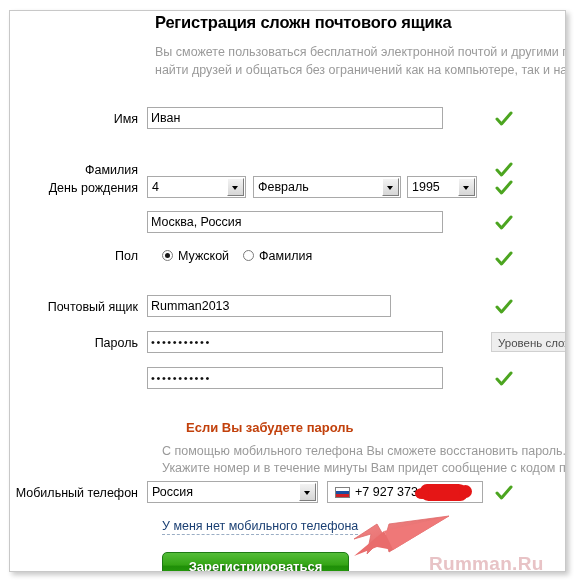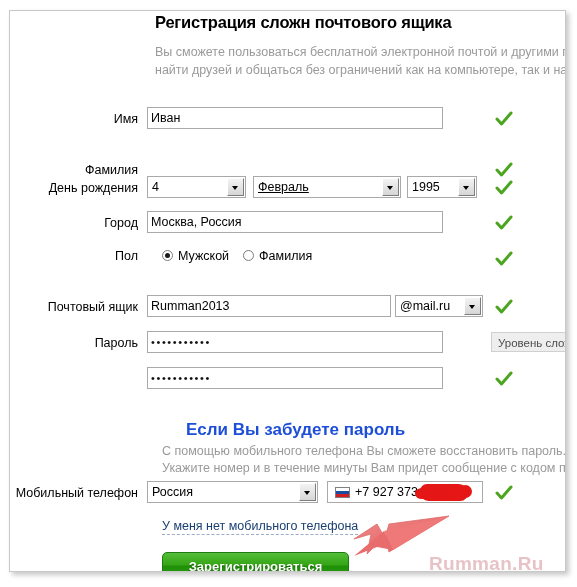--- a/index.html
+++ b/index.html
@@ -189,23 +189,23 @@
     overflow: hidden;
     width: 94px;
     box-sizing: border-box;
   }
 
   
   .sec-title {
     position: absolute;
     left: 152px;
     top: 409px;
-    font-size: 17px;
+    font-size: 13px;
     font-weight: bold;
-    color: #1d4ed8;
+    color: #c2410c;
     white-space: nowrap;
     padding-left: 24px;
   }
   .sec-text {
     position: absolute;
     left: 152px;
     top: 432px;
     width: 420px;
     font-size: 12.5px;
     color: #9a9a9a;
@@ -341,37 +341,36 @@
           </svg>
       </span>
     </div>
 
     <div class="row" style="top:165px;">
       <div class="lbl">День рождения</div>
       <div class="sel" style="left:137px; width:99px;">
         <span>4</span>
         <span class="arrowbox"></span>
       </div>
-      <div class="sel" style="left:243px; width:148px;text-decoration:underline;">
+      <div class="sel" style="left:243px; width:148px;">
         <span>Февраль</span>
         <span class="arrowbox"></span>
       </div>
       <div class="sel" style="left:397px; width:70px;">
         <span>1995</span>
         <span class="arrowbox"></span>
       </div>
       <span class="check" style="left:485px; top:3px;">
         <svg width="18" height="18" viewBox="0 0 18 18">
             <path d="M2 9 L6.5 14 L16 3" stroke="#4ca520" stroke-width="3" fill="none" stroke-linecap="round" stroke-linejoin="round"></path>
           </svg>
       </span>
     </div>
 
     <div class="row" style="top:200px;">
-      <div class="lbl">Город</div>
       <input class="tinput wide" type="text" value="Москва, Россия" style="">
       <span class="check" style="left:485px; top:3px;">
         <svg width="18" height="18" viewBox="0 0 18 18">
             <path d="M2 9 L6.5 14 L16 3" stroke="#4ca520" stroke-width="3" fill="none" stroke-linecap="round" stroke-linejoin="round"></path>
           </svg>
       </span>
     </div>
 
     <div class="row" style="top:233px;">
       <div class="lbl">Пол</div>
@@ -381,24 +380,20 @@
       <span class="check" style="left:485px; top:6px;">
         <svg width="18" height="18" viewBox="0 0 18 18">
             <path d="M2 9 L6.5 14 L16 3" stroke="#4ca520" stroke-width="3" fill="none" stroke-linecap="round" stroke-linejoin="round"></path>
           </svg>
       </span>
     </div>
 
     <div class="row" style="top:284px;">
       <div class="lbl">Почтовый ящик</div>
       <input class="tinput" style="left: 137px; width: 244px;" type="text" value="Rumman2013">
-      <div class="sel" style="left:385px; width:88px;">
-        <span>@mail.ru</span>
-        <span class="arrowbox"></span>
-      </div>
       <span class="check" style="left:485px; top:3px;">
         <svg width="18" height="18" viewBox="0 0 18 18">
             <path d="M2 9 L6.5 14 L16 3" stroke="#4ca520" stroke-width="3" fill="none" stroke-linecap="round" stroke-linejoin="round"></path>
           </svg>
       </span>
     </div>
 
     <div class="row" style="top:320px;">
       <div class="lbl">Пароль</div>
       <input class="tinput wide pw" type="text" value="•••••••••••" style="">

